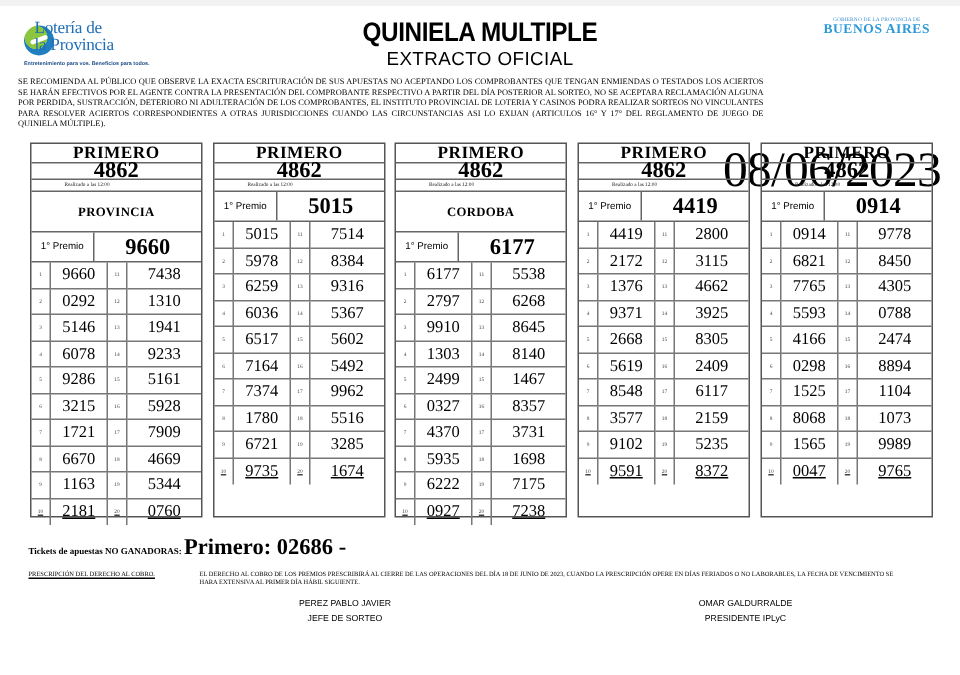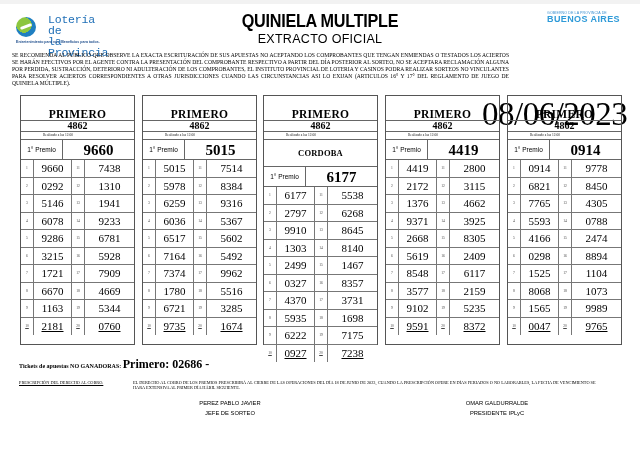--- a/index.html
+++ b/index.html
@@ -4,53 +4,53 @@
 <style>
   * { box-sizing: border-box; margin: 0; padding: 0; }
   html, body { width: 640px; height: 450px; background: #fff; overflow: hidden; }
   body { position: relative; font-family: "Liberation Serif", serif; color: #000; }
   .topbar { position: absolute; left: 0; top: 0; width: 640px; height: 4px; background: #f2f2f2; }
 
   .logo { position: absolute; left: 14px; top: 13px; width: 100px; height: 36px; }
   .logo-emblem { position: absolute; left: 2px; top: 4px; width: 20px; height: 20px; border-radius: 50%;
     background: radial-gradient(circle at 40% 40%, #8cc63f 0 45%, #1f7fc1 46% 100%); }
   .logo-emblem::after { content: ""; position: absolute; left: 4px; top: 8px; width: 12px; height: 3px; background: #fff; transform: rotate(-20deg); border-radius: 2px; }
-  .logo-name { position: absolute; left: 34px; top: 1px; font-family: Liberation Mono, monospace; font-size: 11.5px; line-height: 11px; color: #1f6fb7; font-weight: normal; letter-spacing: -0.2px; }
+  .logo-name { position: absolute; left: 9px; top: 1px; font-family: Liberation Serif, serif; font-size: 11.5px; line-height: 11px; color: #1f6fb7; font-weight: normal; letter-spacing: -0.2px; }
   .logo-tag { position: absolute; left: 2px; top: 27px; font-family: "Liberation Sans", sans-serif; font-size: 3.6px; color: #1f4e8c; white-space: nowrap; font-weight: bold; }
 
   .title { position: absolute; left: 0; width: 640px; text-align: center; font-family: "Liberation Sans", sans-serif; }
   .title-main { top: 11px; font-size: 18px; font-weight: bold; letter-spacing: -0.3px; transform: scaleX(0.9); }
   .title-sub { top: 32px; font-size: 12.5px; letter-spacing: 0.3px; }
 
-  .gov { position: absolute; right: 20px; top: 11px; text-align: left; font-family: Liberation Sans, sans-serif; }
+  .gov { position: absolute; right: 20px; top: 11px; text-align: center; font-family: Liberation Serif, serif; }
   .gov-small { font-size: 3.6px; color: #3a8fd0; letter-spacing: 0.1px; }
   .gov-big { font-size: 9px; color: #2e9ad8; font-weight: bold; letter-spacing: 0.4px; line-height: 9px; }
 
   .notice { position: absolute; left: 12px; top: 52px; width: 497px; font-size: 5.6px; line-height: 7px; text-align: justify; text-transform: uppercase; }
   .date { position: absolute; left: 482px; top: 52px; font-size: 33px; letter-spacing: -0.5px; margin-top: 44px; }
 
   .box { position: absolute; top: 95px; width: 115px; height: 250px; border: 1px solid #555; }
   .row { border-bottom: 1px solid #666; text-align: center; }
-  .r-primero { height: 13px; font-size: 11.5px; font-weight: bold; line-height: 12px; letter-spacing: 0.3px; margin-top: 12px; }
-  .r-sorteo { height: 11px; font-size: 10px; font-weight: bold; line-height: 10px; }
+  .r-primero { height: 13px; font-size: 11.5px; font-weight: bold; line-height: 12px; letter-spacing: 0.3px; }
+  .r-sorteo { height: 11px; font-size: 15px; font-weight: bold; line-height: 10px; }
   .r-hora { height: 8px; font-size: 3.5px; line-height: 7px; text-align: left; padding-left: 22px; color: #222; }
   .r-prov { height: 27px; font-size: 8.5px; font-weight: bold; line-height: 26px; letter-spacing: 0.2px; }
   .r-premio { height: 20px; display: flex; border-bottom: 1px solid #666; }
   .r-premio .lbl { width: 42px; border-right: 1px solid #666; font-family: "Liberation Sans", sans-serif; font-size: 6.5px; line-height: 20px; text-align: center; }
   .r-premio .val { flex: 1; font-size: 15px; font-weight: bold; line-height: 20px; text-align: center; }
 
   .grid { display: grid; grid-template-columns: 13px 38px 13px 1fr; }
   .grid > div { height: 17.5px; border-bottom: 1px solid #777; border-right: 1px solid #777; display: flex; align-items: center; justify-content: center; }
   .grid > div:nth-child(4n) { border-right: none; }
   .grid .pos { font-size: 3.6px; color: #444; }
   .grid .num { font-size: 11px; font-family: "Liberation Serif", serif; }
   .grid > div:nth-last-child(-n+4) { border-bottom: none; text-decoration: underline; }
 
   .no-gan { position: absolute; left: 19px; top: 357px; font-size: 6px; font-weight: bold; white-space: nowrap; }
-  .no-gan .big { font-size: 12px; text-align: center; }
+  .no-gan .big { font-size: 15px; text-align: center; }
 
   .presc-label { position: absolute; left: 19px; top: 380px; font-size: 4.3px; text-decoration: underline; white-space: nowrap; }
   .presc-text { position: absolute; left: 133px; top: 380px; width: 470px; font-size: 4.3px; line-height: 5.3px; }
 
   .sig { position: absolute; font-family: "Liberation Sans", sans-serif; font-size: 5.8px; text-align: center; line-height: 10px; }
   .sig-left { left: 175px; top: 398px; width: 110px; }
   .sig-right { left: 442px; top: 398px; width: 110px; }
 </style>
 </head>
 <body>
@@ -75,20 +75,21 @@
 </div>
 
 <div class="notice">SE RECOMIENDA AL PÚBLICO QUE OBSERVE LA EXACTA ESCRITURACIÓN DE SUS APUESTAS NO ACEPTANDO LOS COMPROBANTES QUE TENGAN ENMIENDAS O TESTADOS LOS ACIERTOS SE HARÁN EFECTIVOS POR EL AGENTE CONTRA LA PRESENTACIÓN DEL COMPROBANTE RESPECTIVO A PARTIR DEL DÍA POSTERIOR AL SORTEO, NO SE ACEPTARA RECLAMACIÓN ALGUNA POR PERDIDA, SUSTRACCIÓN, DETERIORO NI ADULTERACIÓN DE LOS COMPROBANTES, EL INSTITUTO PROVINCIAL DE LOTERIA Y CASINOS PODRA REALIZAR SORTEOS NO VINCULANTES PARA RESOLVER ACIERTOS CORRESPONDIENTES A OTRAS JURISDICCIONES CUANDO LAS CIRCUNSTANCIAS ASI LO EXIJAN (ARTICULOS 16° Y 17° DEL REGLAMENTO DE JUEGO DE QUINIELA MÚLTIPLE).</div>
 <div class="date">08/06/2023</div>
 
 <div id="boxes">
     <div class="box" style="left: 20px;">
       <div class="row r-primero">PRIMERO</div>
       <div class="row r-sorteo">4862</div>
       <div class="row r-hora">Realizado a las 12:00</div>
+      <div class="row r-prov">PROVINCIA</div>
       <div class="r-premio">
              <div class="lbl">1° Premio</div>
              <div class="val">9660</div>
            </div>
       <div class="grid">
         <div class="pos">1</div>
         <div class="num">9660</div>
         <div class="pos">11</div>
         <div class="num">7438</div>
         <div class="pos">2</div>
@@ -99,21 +100,21 @@
         <div class="num">5146</div>
         <div class="pos">13</div>
         <div class="num">1941</div>
         <div class="pos">4</div>
         <div class="num">6078</div>
         <div class="pos">14</div>
         <div class="num">9233</div>
         <div class="pos">5</div>
         <div class="num">9286</div>
         <div class="pos">15</div>
-        <div class="num">6781</div>
+        <div class="num">5161</div>
         <div class="pos">6</div>
         <div class="num">3215</div>
         <div class="pos">16</div>
         <div class="num">5928</div>
         <div class="pos">7</div>
         <div class="num">1721</div>
         <div class="pos">17</div>
         <div class="num">7909</div>
         <div class="pos">8</div>
         <div class="num">6670</div>

